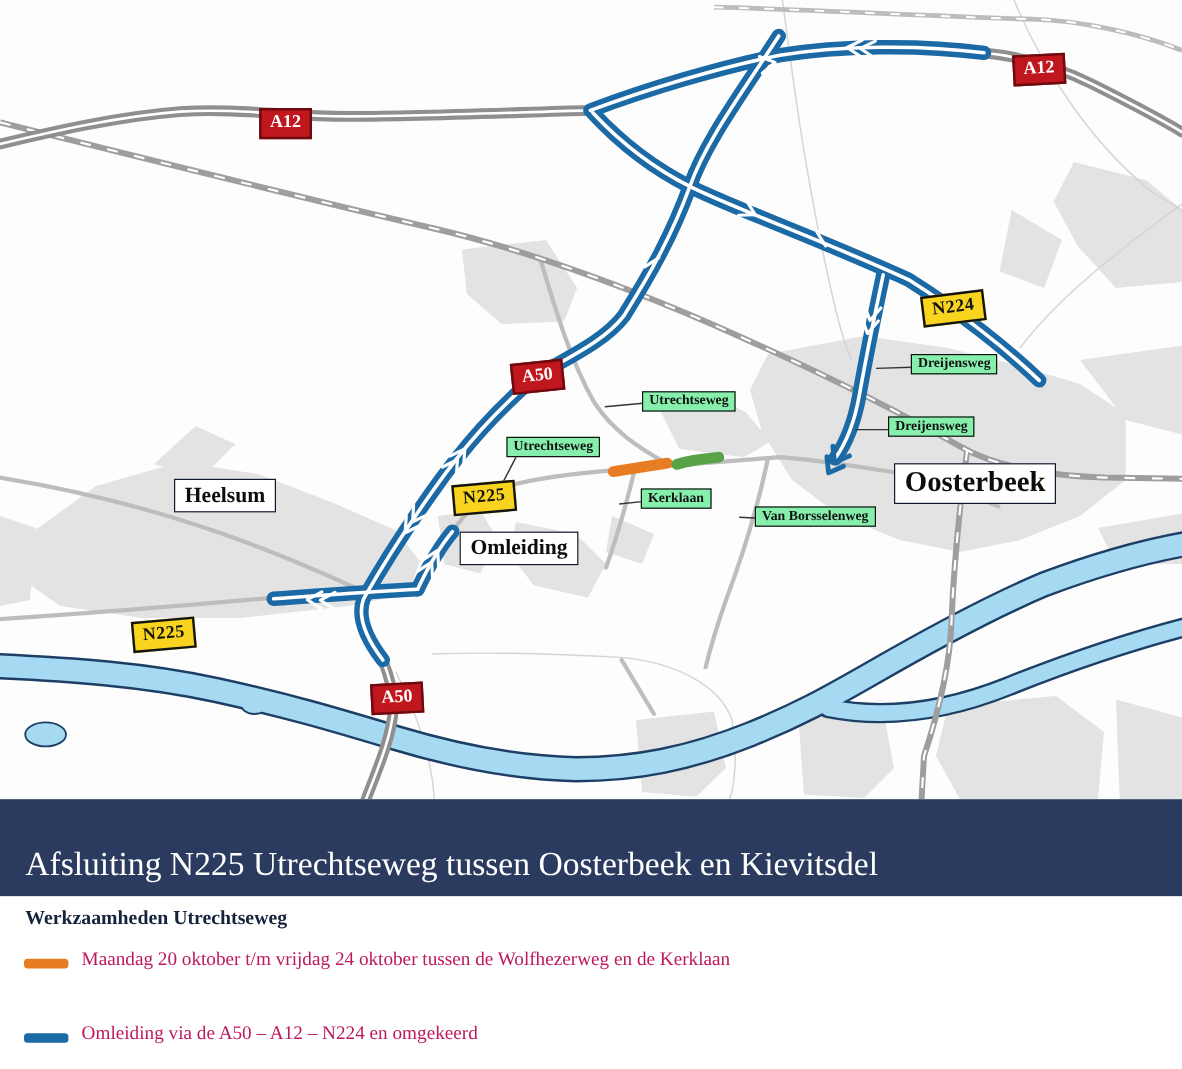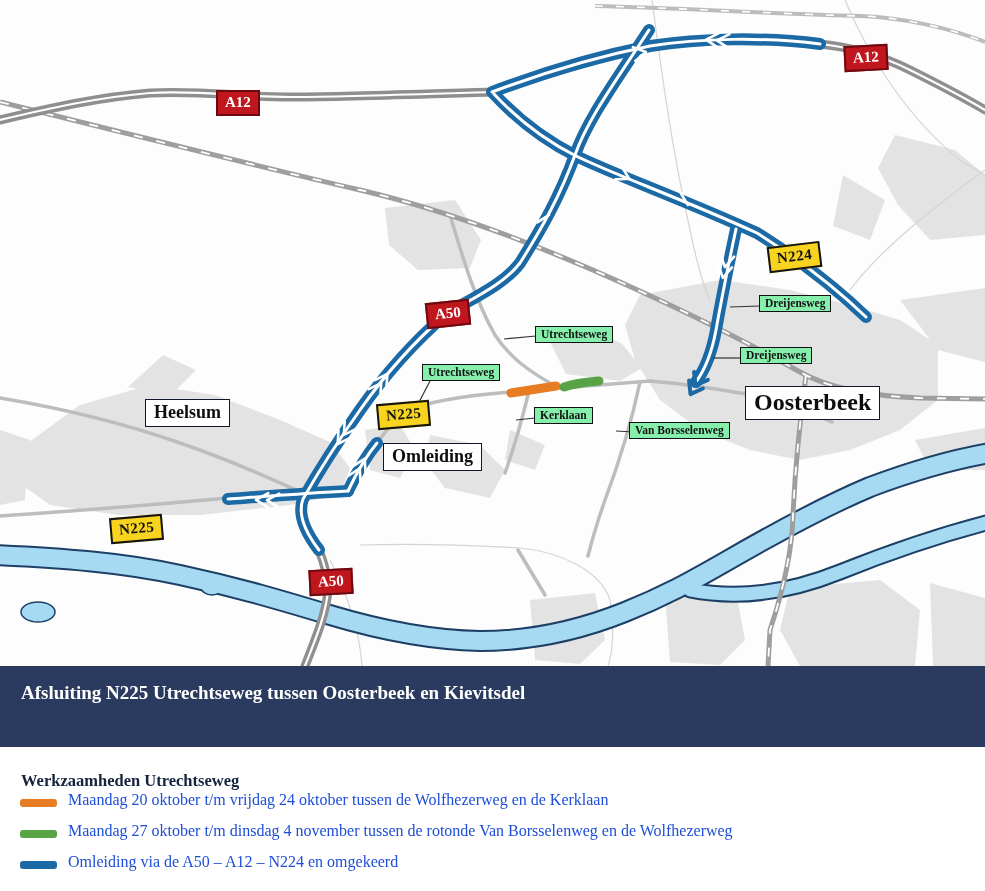--- a/index.html
+++ b/index.html
@@ -16,27 +16,27 @@
   .town{position:absolute;background:#fff;border:1px solid #0f172a;color:#0d0d0d;
         font-weight:bold;white-space:nowrap;padding:2px 8px 3px 8px;}
   .town.small{font-size:18px;}
   .town.big{font-size:24px;}
 
   .street{position:absolute;background:#86efac;border:1.5px solid #111;color:#111;
           font-weight:bold;font-size:11.5px;white-space:nowrap;padding:1px 5px 2px 5px;}
 
   #banner{position:absolute;left:0;top:666px;width:985px;height:81px;background:#2b3b5f;
           color:#fff;box-sizing:border-box;padding:12px 20px 0 21px;}
-  #banner div{font-weight:bold;font-size:19px;line-height:29px;white-space:nowrap;}
+  #banner div{font-weight:normal;font-size:28px;line-height:29px;white-space:nowrap;margin-top:28px;}
 
   #legend{position:absolute;left:0;top:747px;width:985px;height:144px;background:#fff;}
-  #legend h3{margin:24px 0 0 21px;font-size:16.5px;color:#16233c;font-weight:bold;}
+  #legend h3{margin:8px 0 0 21px;font-size:16.5px;color:#16233c;font-weight:bold;}
   .leg-row{position:absolute;left:0;width:985px;height:24px;}
   .leg-swatch{position:absolute;left:20px;top:8px;width:37px;height:8px;border-radius:3px;}
-  .leg-label{position:absolute;left:68px;top:0;font-size:16px;color:#1d4ed8;white-space:nowrap;text-align:center;}
+  .leg-label{position:absolute;left:68px;top:0;font-size:16px;color:#be185d;white-space:nowrap;text-align:center;}
 </style>
 </head>
 <body>
 
 <div id="stage">
 
   <div id="map">
     <svg width="985" height="666" viewBox="0 0 985 666">
 
       <g fill="#e3e3e3" stroke="none">
@@ -205,23 +205,19 @@
     <div>Afsluiting N225 Utrechtseweg tussen Oosterbeek en Kievitsdel</div>
   </div>
 
   <div id="legend">
     <h3>Werkzaamheden Utrechtseweg</h3>
 
     <div class="leg-row" style="top:44px;">
       <span class="leg-swatch" style="background: rgb(232, 124, 34);"></span>
       <span class="leg-label">Maandag 20 oktober t/m vrijdag 24 oktober tussen de Wolfhezerweg en de Kerklaan</span>
     </div>
-    <div class="leg-row" style="top:75px;">
-      <span class="leg-swatch" style="background: rgb(87, 163, 69);"></span>
-      <span class="leg-label">Maandag 27 oktober t/m dinsdag 4 november tussen de rotonde Van Borsselenweg en de Wolfhezerweg</span>
-    </div>
     <div class="leg-row" style="top:106px;">
       <span class="leg-swatch" style="background: rgb(27, 106, 165);"></span>
       <span class="leg-label">Omleiding via de A50 – A12 – N224 en omgekeerd</span>
     </div>
   </div>
 
 </div>
 
 </body></html>

